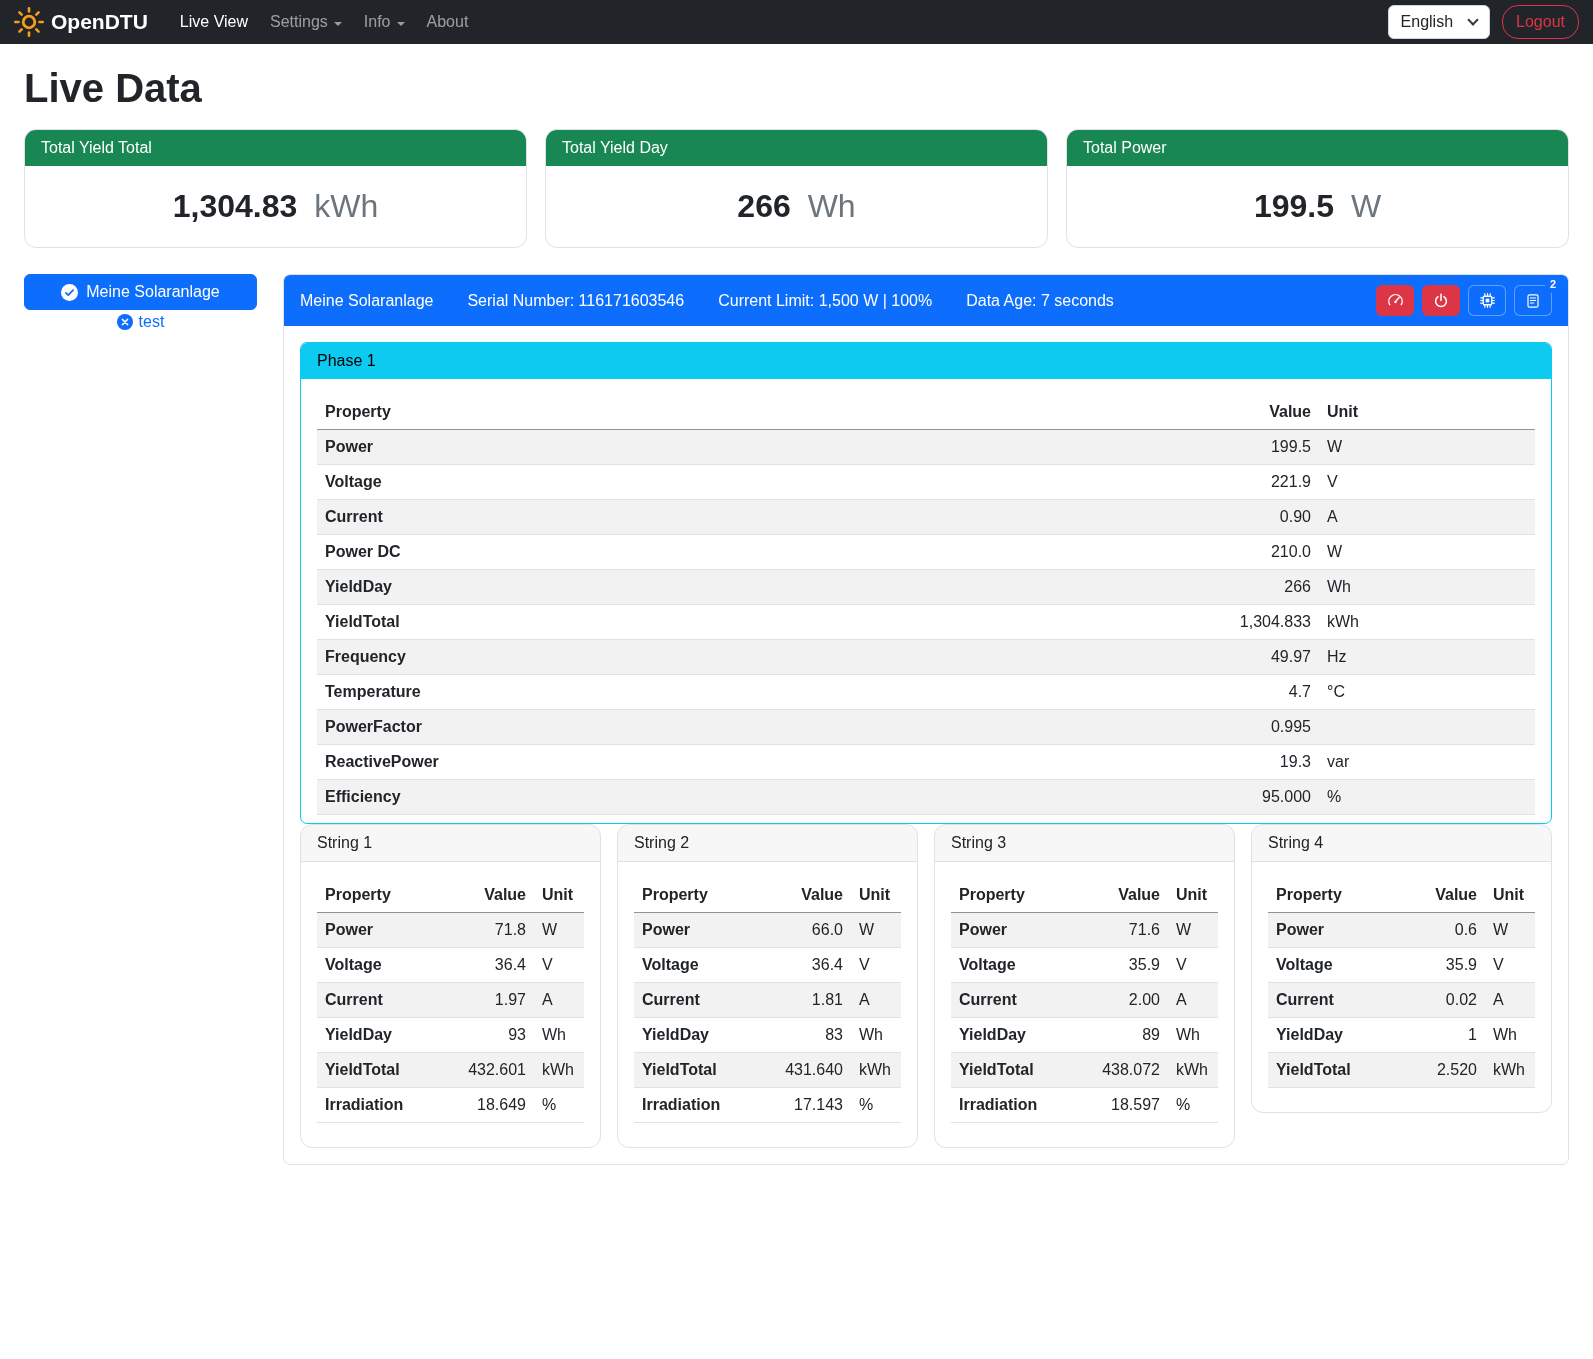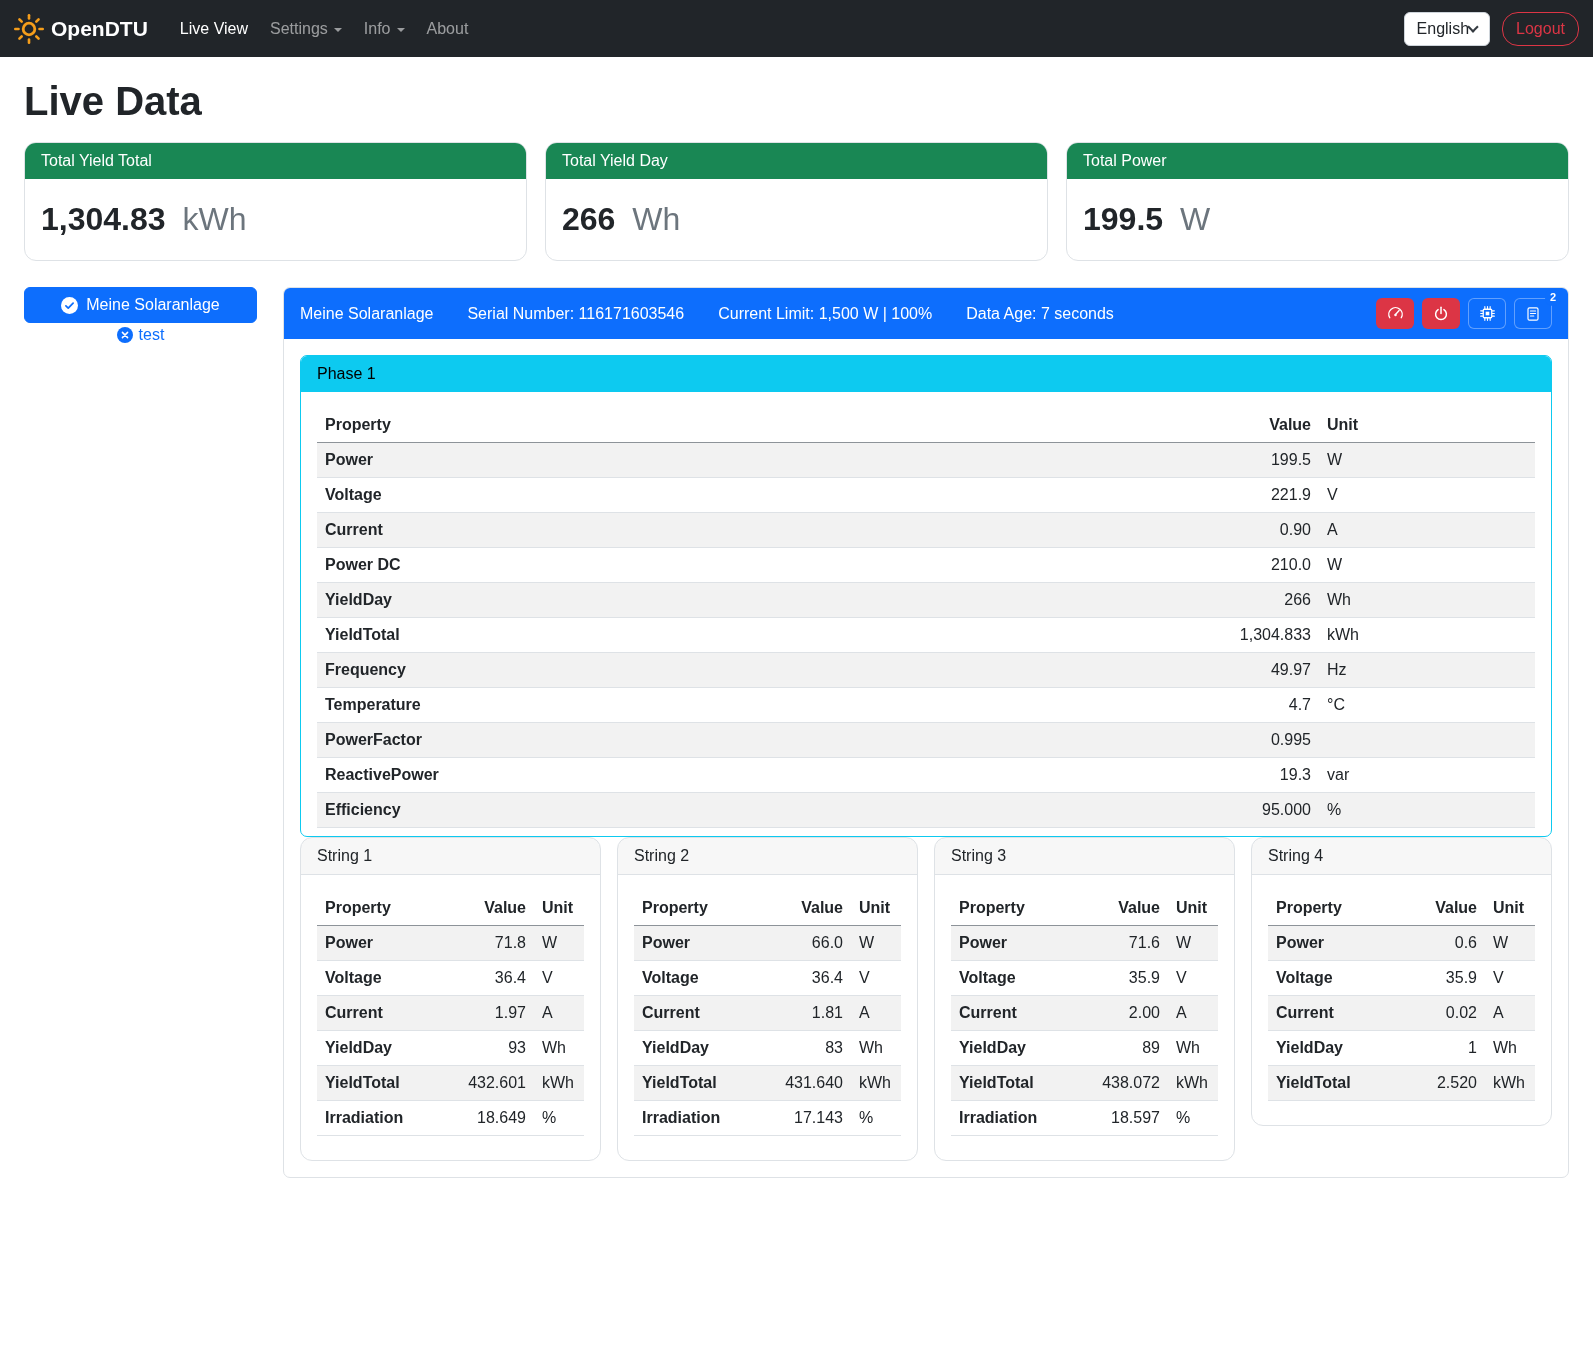--- a/index.html
+++ b/index.html
@@ -8,48 +8,48 @@
     font-family: "Liberation Sans", "DejaVu Sans", sans-serif;
     color: #212529;
     font-size: 16px;
     min-width: 1593px;
   }
 
   
   .navbar {
     background:#212529;
     display:flex; align-items:center;
-    height:57px; padding:0 14px; gap:8px;
+    height:44px; padding:0 14px; gap:8px;
   }
   .brand { display:flex; align-items:center; gap:7px; color:#fff; font-size:21px; font-weight:600; margin-right:14px; cursor:pointer; }
   .nav-links { display:flex; align-items:center; gap:2px; flex:1; }
   .nav-link { color:rgba(255,255,255,.55); padding:8px 10px; display:flex; align-items:center; gap:6px; cursor:pointer; }
   .nav-link.active { color:#fff; }
   .caret { width:0; height:0; border-left:4px solid transparent; border-right:4px solid transparent; border-top:4px solid currentColor; margin-top:3px; }
   .nav-right { display:flex; align-items:center; gap:12px; }
   .lang-select {
-    display:flex; align-items:center; background:#fff; color:#212529;
+    display:flex; align-items:center; gap:16px; background:#fff; color:#212529;
     border:1px solid #ced4da; border-radius:6px; padding:7px 12px; cursor:pointer;
   }
   .lang-caret { width:8px; height:8px; border-right:2px solid #343a40; border-bottom:2px solid #343a40; transform:rotate(45deg); margin-top:-4px; }
   .logout-btn {
     background:transparent; color:#dc3545; border:1px solid #dc3545;
     border-radius:16px; padding:7px 13px; font-size:16px; cursor:pointer;
     font-family:inherit;
   }
 
   
   .container { padding:16px 24px 24px; }
   .page-title { font-size:40px; font-weight:600; margin:6px 0 18px; }
 
   
   .summary-grid { display:grid; grid-template-columns:repeat(3,1fr); gap:18px; margin-bottom:26px; }
   .card { background:#fff; border:1px solid #dee2e6; border-radius:12px; overflow:hidden; }
   .card-header-success { background:#198754; color:#fff; padding:9px 16px; }
-  .summary-body { padding:22px 16px; font-size:32px; }
+  .summary-body { padding:22px 16px; text-align:center; font-size:32px; }
   .summary-value { font-weight:700; color:#212529; }
   .summary-unit { color:#6c757d; margin-left:8px; font-weight:400; }
 
   
   .main-grid { display:grid; grid-template-columns:233px 1fr; gap:26px; align-items:start; }
 
   .sidebar { display:flex; flex-direction:column; }
   .inv-select-btn {
     display:flex; align-items:center; justify-content:center; gap:8px;
     background:#0d6efd; border:1px solid #0d6efd; color:#fff;

